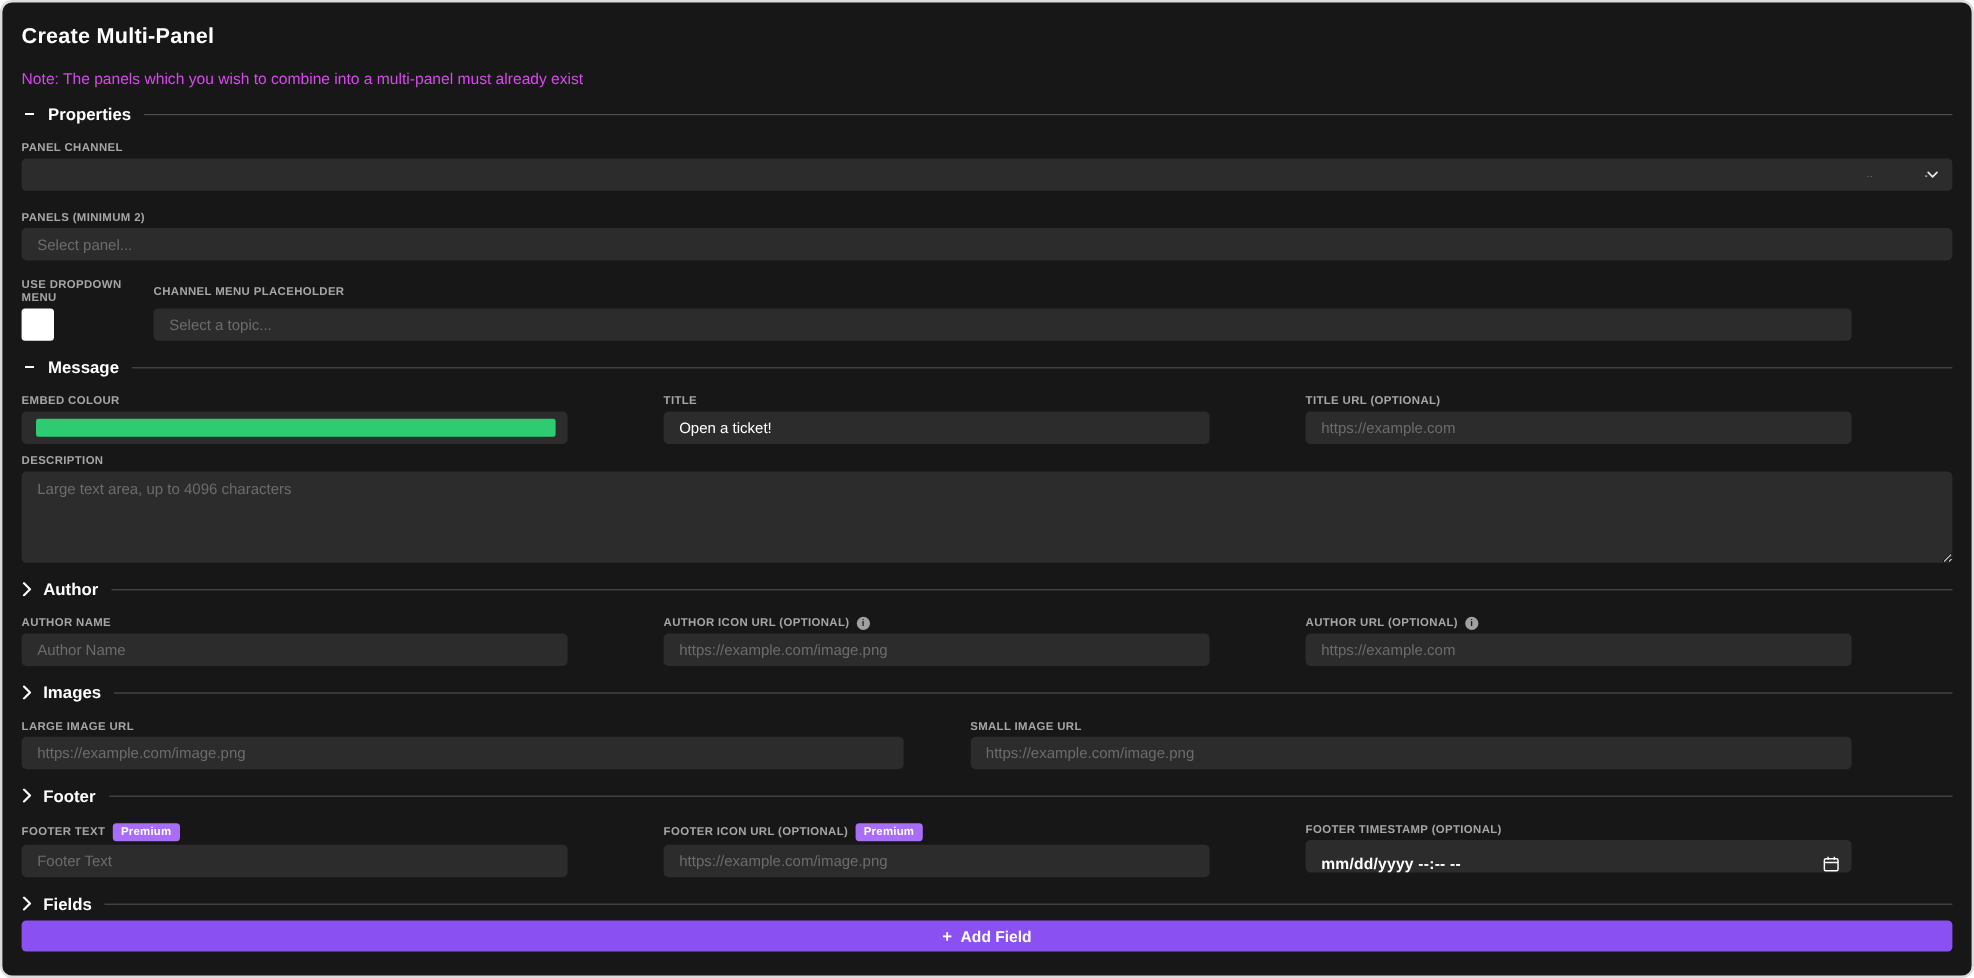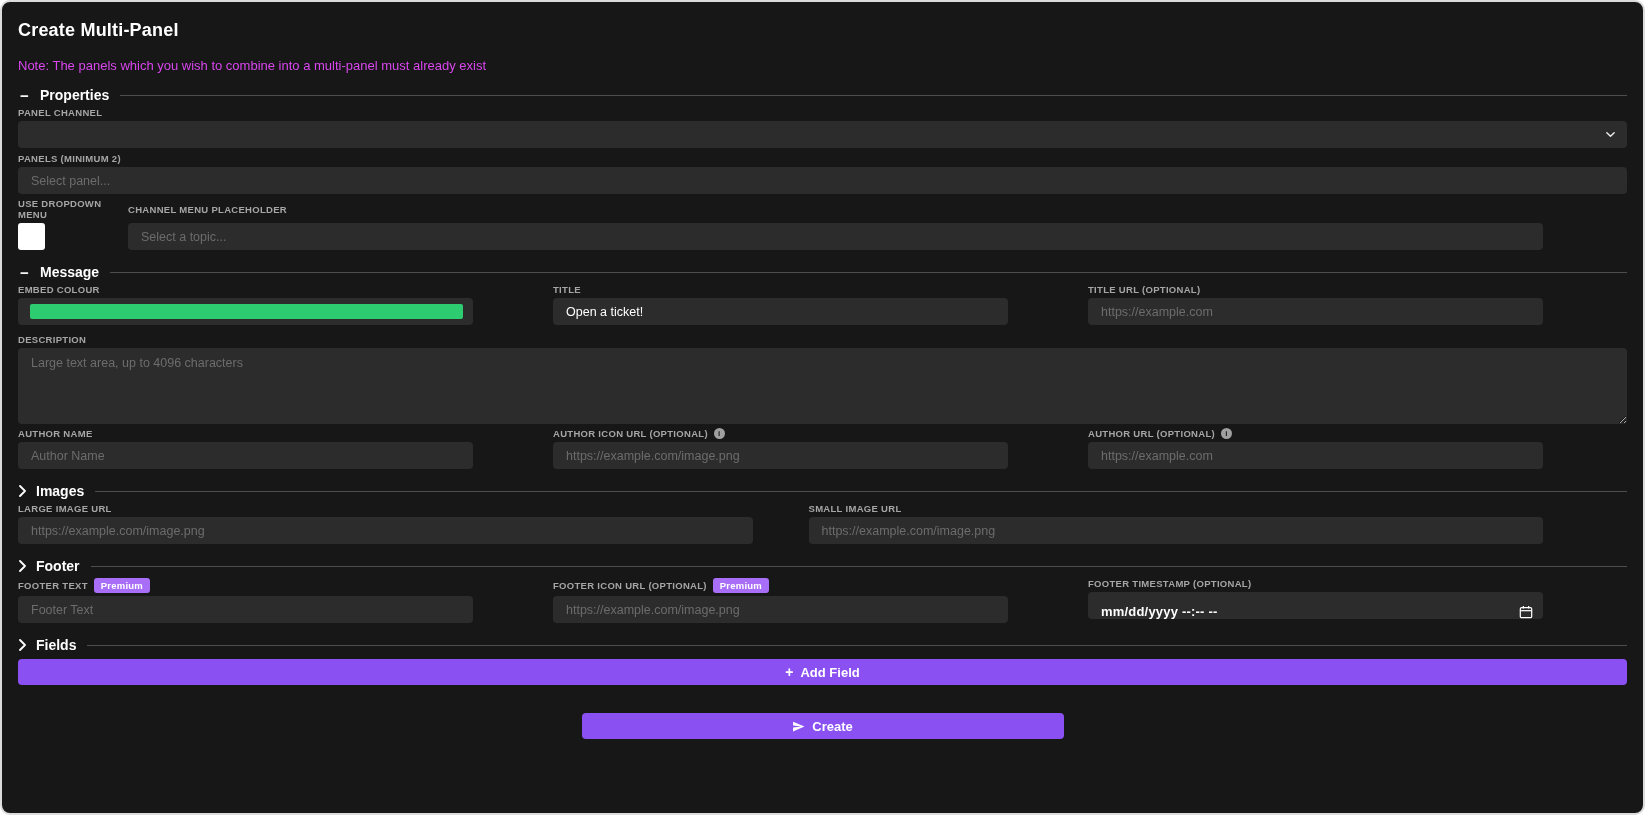--- a/index.html
+++ b/index.html
@@ -20,21 +20,21 @@
   .page-title { font-size: 18px; font-weight: 600; letter-spacing: .2px; margin-top: 18px; }
   .note { font-size: 13px; margin-top: 17px; color: #d946ef; }
 
   .section-header { display: flex; align-items: center; gap: 9px; margin-top: 14px; cursor: pointer; }
   .sec-icon { width: 13px; display: flex; align-items: center; justify-content: center;
               font-size: 15px; font-weight: 700; color: #fff; line-height: 1; }
   .sec-title { font-size: 14px; font-weight: 600; }
   .sec-line { flex: 1; height: 1px; background: #4d4d4d; margin-left: 2px; }
 
   .field-label { font-size: 9.5px; font-weight: 600; letter-spacing: .3px; color: #a6a6a6;
-                 margin: 4px 0 3px; display: flex; align-items: center; gap: 6px; text-transform: none; }
+                 margin: 15px 0 3px; display: flex; align-items: center; gap: 6px; text-transform: none; }
   .mt9 { margin-top: 9px; }
 
   .inp, .sel, .txa {
     width: 100%; background: var(--input-background, #2c2c2c); border: none; border-radius: 4px;
     color: #fff; font-size: 12.5px; font-family: "Liberation Sans", sans-serif; outline: none;
   }
   .inp { height: 27px; padding: 0 13px; }
   .inp::placeholder, .txa::placeholder { color: #6c6c6c; opacity: 1; }
   .sel { height: 27px; padding: 12px 20px; font-weight: 600; font-size: 13px;
          appearance: none; -webkit-appearance: none; cursor: pointer; text-align: right; }
@@ -133,20 +133,27 @@
         <div class="field-label">TITLE URL (OPTIONAL)</div>
         <input class="inp" type="text" placeholder="https://example.com" style="">
       </div>
     </div>
 
     <div class="field-label mt9">DESCRIPTION</div>
     <textarea class="txa" placeholder="Large text area, up to 4096 characters" style=""></textarea>
   </div>
 
   <div>
+    <div class="section-header">
+      <svg class="chev" width="9" height="12" viewBox="0 0 8 12">
+        <path d="M1.5 1l5 5-5 5" fill="none" stroke="#fff" stroke-width="1.8" stroke-linecap="round" stroke-linejoin="round"></path>
+      </svg>
+      <span class="sec-title">Author</span>
+      <span class="sec-line"></span>
+    </div>
 
     <div class="grid3">
       <div>
         <div class="field-label">AUTHOR NAME</div>
         <input class="inp" type="text" placeholder="Author Name" style="">
       </div>
       <div>
         <div class="field-label">
           <span>AUTHOR ICON URL (OPTIONAL)</span>
           <span class="info-icon">i</span>

